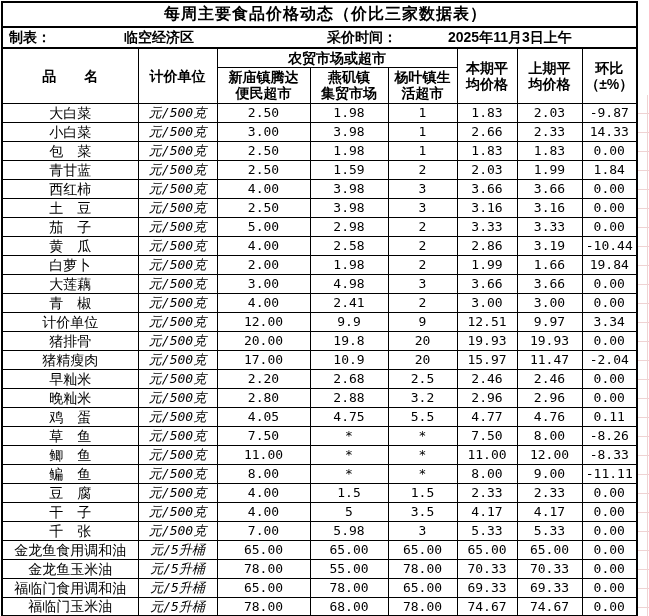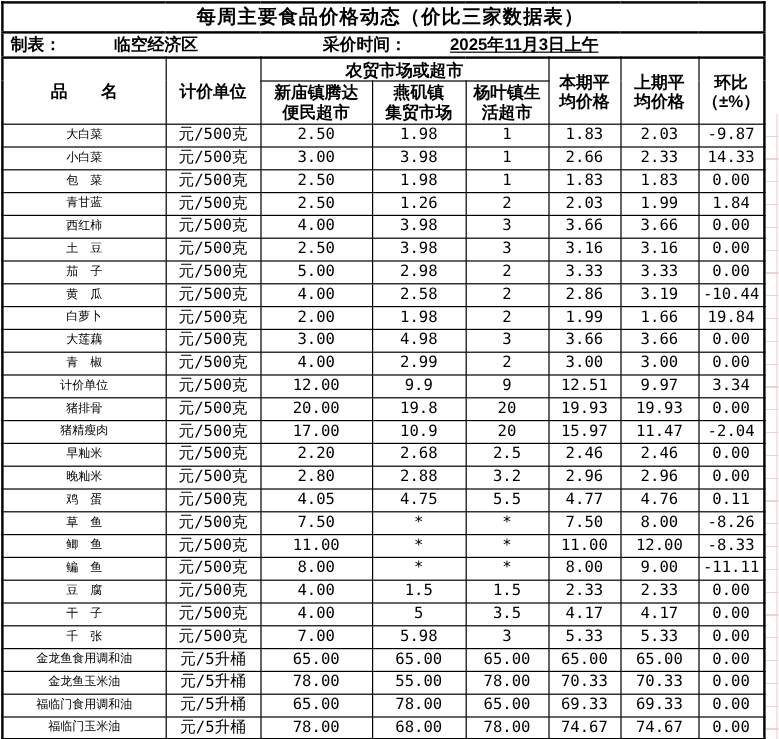--- a/index.html
+++ b/index.html
@@ -56,44 +56,46 @@
   }
   .info-row td {
     height: 21px;
     border-bottom: 2px solid #000000;
   }
   .info-line {
     display: flex;
     font-size: 14px;
     font-weight: bold;
     white-space: nowrap;
+    gap: 29px;
   }
   .info-maker-label { margin-left: 6px; }
   .info-maker { margin-left: 8px; padding-left: 36px; }
   .info-time-label { margin-left: 104px; }
-  .info-time { margin-left: 36px; text-decoration: underline; }
+  .info-time { margin-left: 22px; }
   .hdr {
     font-size: 14px;
     font-weight: bold;
     line-height: 1.15;
     white-space: pre-line;
   }
   .hdr-group-row td { height: 16px; }
   .hdr-sub-row td { height: 36px; }
   tbody tr { height: 19px; }
   td.cell-name {
-    font-size: 10px;
+    font-size: 14px;
     line-height: 1;
     white-space: nowrap;
   }
   td.cell-unit {
     font-size: 13px;
     line-height: 1;
     white-space: nowrap;
     font-family: "DejaVu Sans Mono", "Liberation Sans", monospace;
+    font-style: italic;
   }
   td.cell-num {
     font-size: 13px;
     line-height: 1;
     font-family: "DejaVu Sans Mono", monospace;
     white-space: nowrap;
   }
 </style>
 </head>
 <body>
@@ -175,21 +177,21 @@
         <td class="cell-num">1.98</td>
         <td class="cell-num">1</td>
         <td class="cell-num">1.83</td>
         <td class="cell-num">1.83</td>
         <td class="cell-num">0.00</td>
       </tr>
         <tr>
         <td class="cell-name">青甘蓝</td>
         <td class="cell-unit">元/500克</td>
         <td class="cell-num">2.50</td>
-        <td class="cell-num">1.26</td>
+        <td class="cell-num">1.59</td>
         <td class="cell-num">2</td>
         <td class="cell-num">2.03</td>
         <td class="cell-num">1.99</td>
         <td class="cell-num">1.84</td>
       </tr>
         <tr>
         <td class="cell-name">西红柿</td>
         <td class="cell-unit">元/500克</td>
         <td class="cell-num">4.00</td>
         <td class="cell-num">3.98</td>
@@ -245,21 +247,21 @@
         <td class="cell-num">4.98</td>
         <td class="cell-num">3</td>
         <td class="cell-num">3.66</td>
         <td class="cell-num">3.66</td>
         <td class="cell-num">0.00</td>
       </tr>
         <tr>
         <td class="cell-name">青　椒</td>
         <td class="cell-unit">元/500克</td>
         <td class="cell-num">4.00</td>
-        <td class="cell-num">2.99</td>
+        <td class="cell-num">2.41</td>
         <td class="cell-num">2</td>
         <td class="cell-num">3.00</td>
         <td class="cell-num">3.00</td>
         <td class="cell-num">0.00</td>
       </tr>
         <tr>
         <td class="cell-name">计价单位</td>
         <td class="cell-unit">元/500克</td>
         <td class="cell-num">12.00</td>
         <td class="cell-num">9.9</td>

